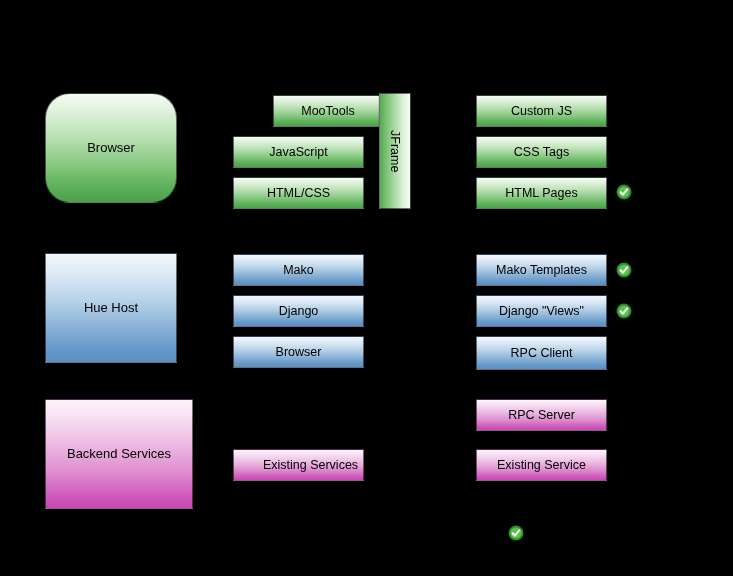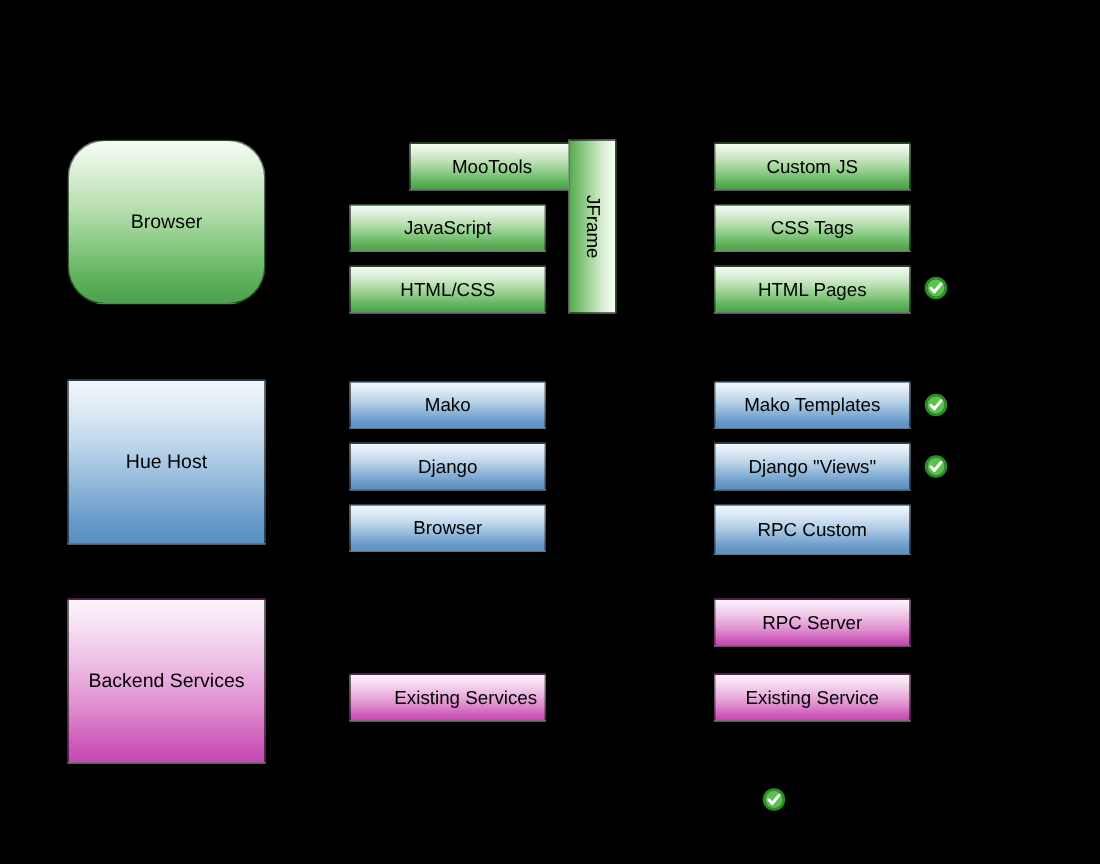--- a/index.html
+++ b/index.html
@@ -121,25 +121,25 @@
   <span class="check" style="left:616px;top:303px;">
     <svg viewBox="0 0 16 16" xmlns="http://www.w3.org/2000/svg">
       <circle cx="8" cy="8" r="7.5" fill="#2f8a2a"></circle>
       <circle cx="8" cy="8" r="5.6" fill="#5cc24f"></circle>
       <path d="M4.6 8.2 L6.9 10.6 L11.4 5.2" fill="none" stroke="#ffffff" stroke-width="2.0" stroke-linecap="round" stroke-linejoin="round"></path>
     </svg>
   </span>
 
   <div class="box g-blue" style="left:476px;top:336px;width:131px;height:34px;">
     <span class="lbl">
-      <span>RPC Custom</span>
+      <span>RPC Client</span>
     </span>
   </div>
 
-  <div class="box zone g-pink" style="left:45px;top:399px;width:132px;height:110px;justify-content:flex-end;">
+  <div class="box zone g-pink" style="left:45px;top:399px;width:148px;height:110px;justify-content:flex-end;">
     <span class="lbl">Backend Services</span>
   </div>
 
   <div class="box g-pink" style="left:233px;top:449px;width:131px;height:32px;padding-left:24px;">
     <span class="lbl">Existing Services</span>
   </div>
 
   <div class="box g-pink" style="left:476px;top:399px;width:131px;height:32px;">
     <span class="lbl">RPC Server</span>
   </div>

